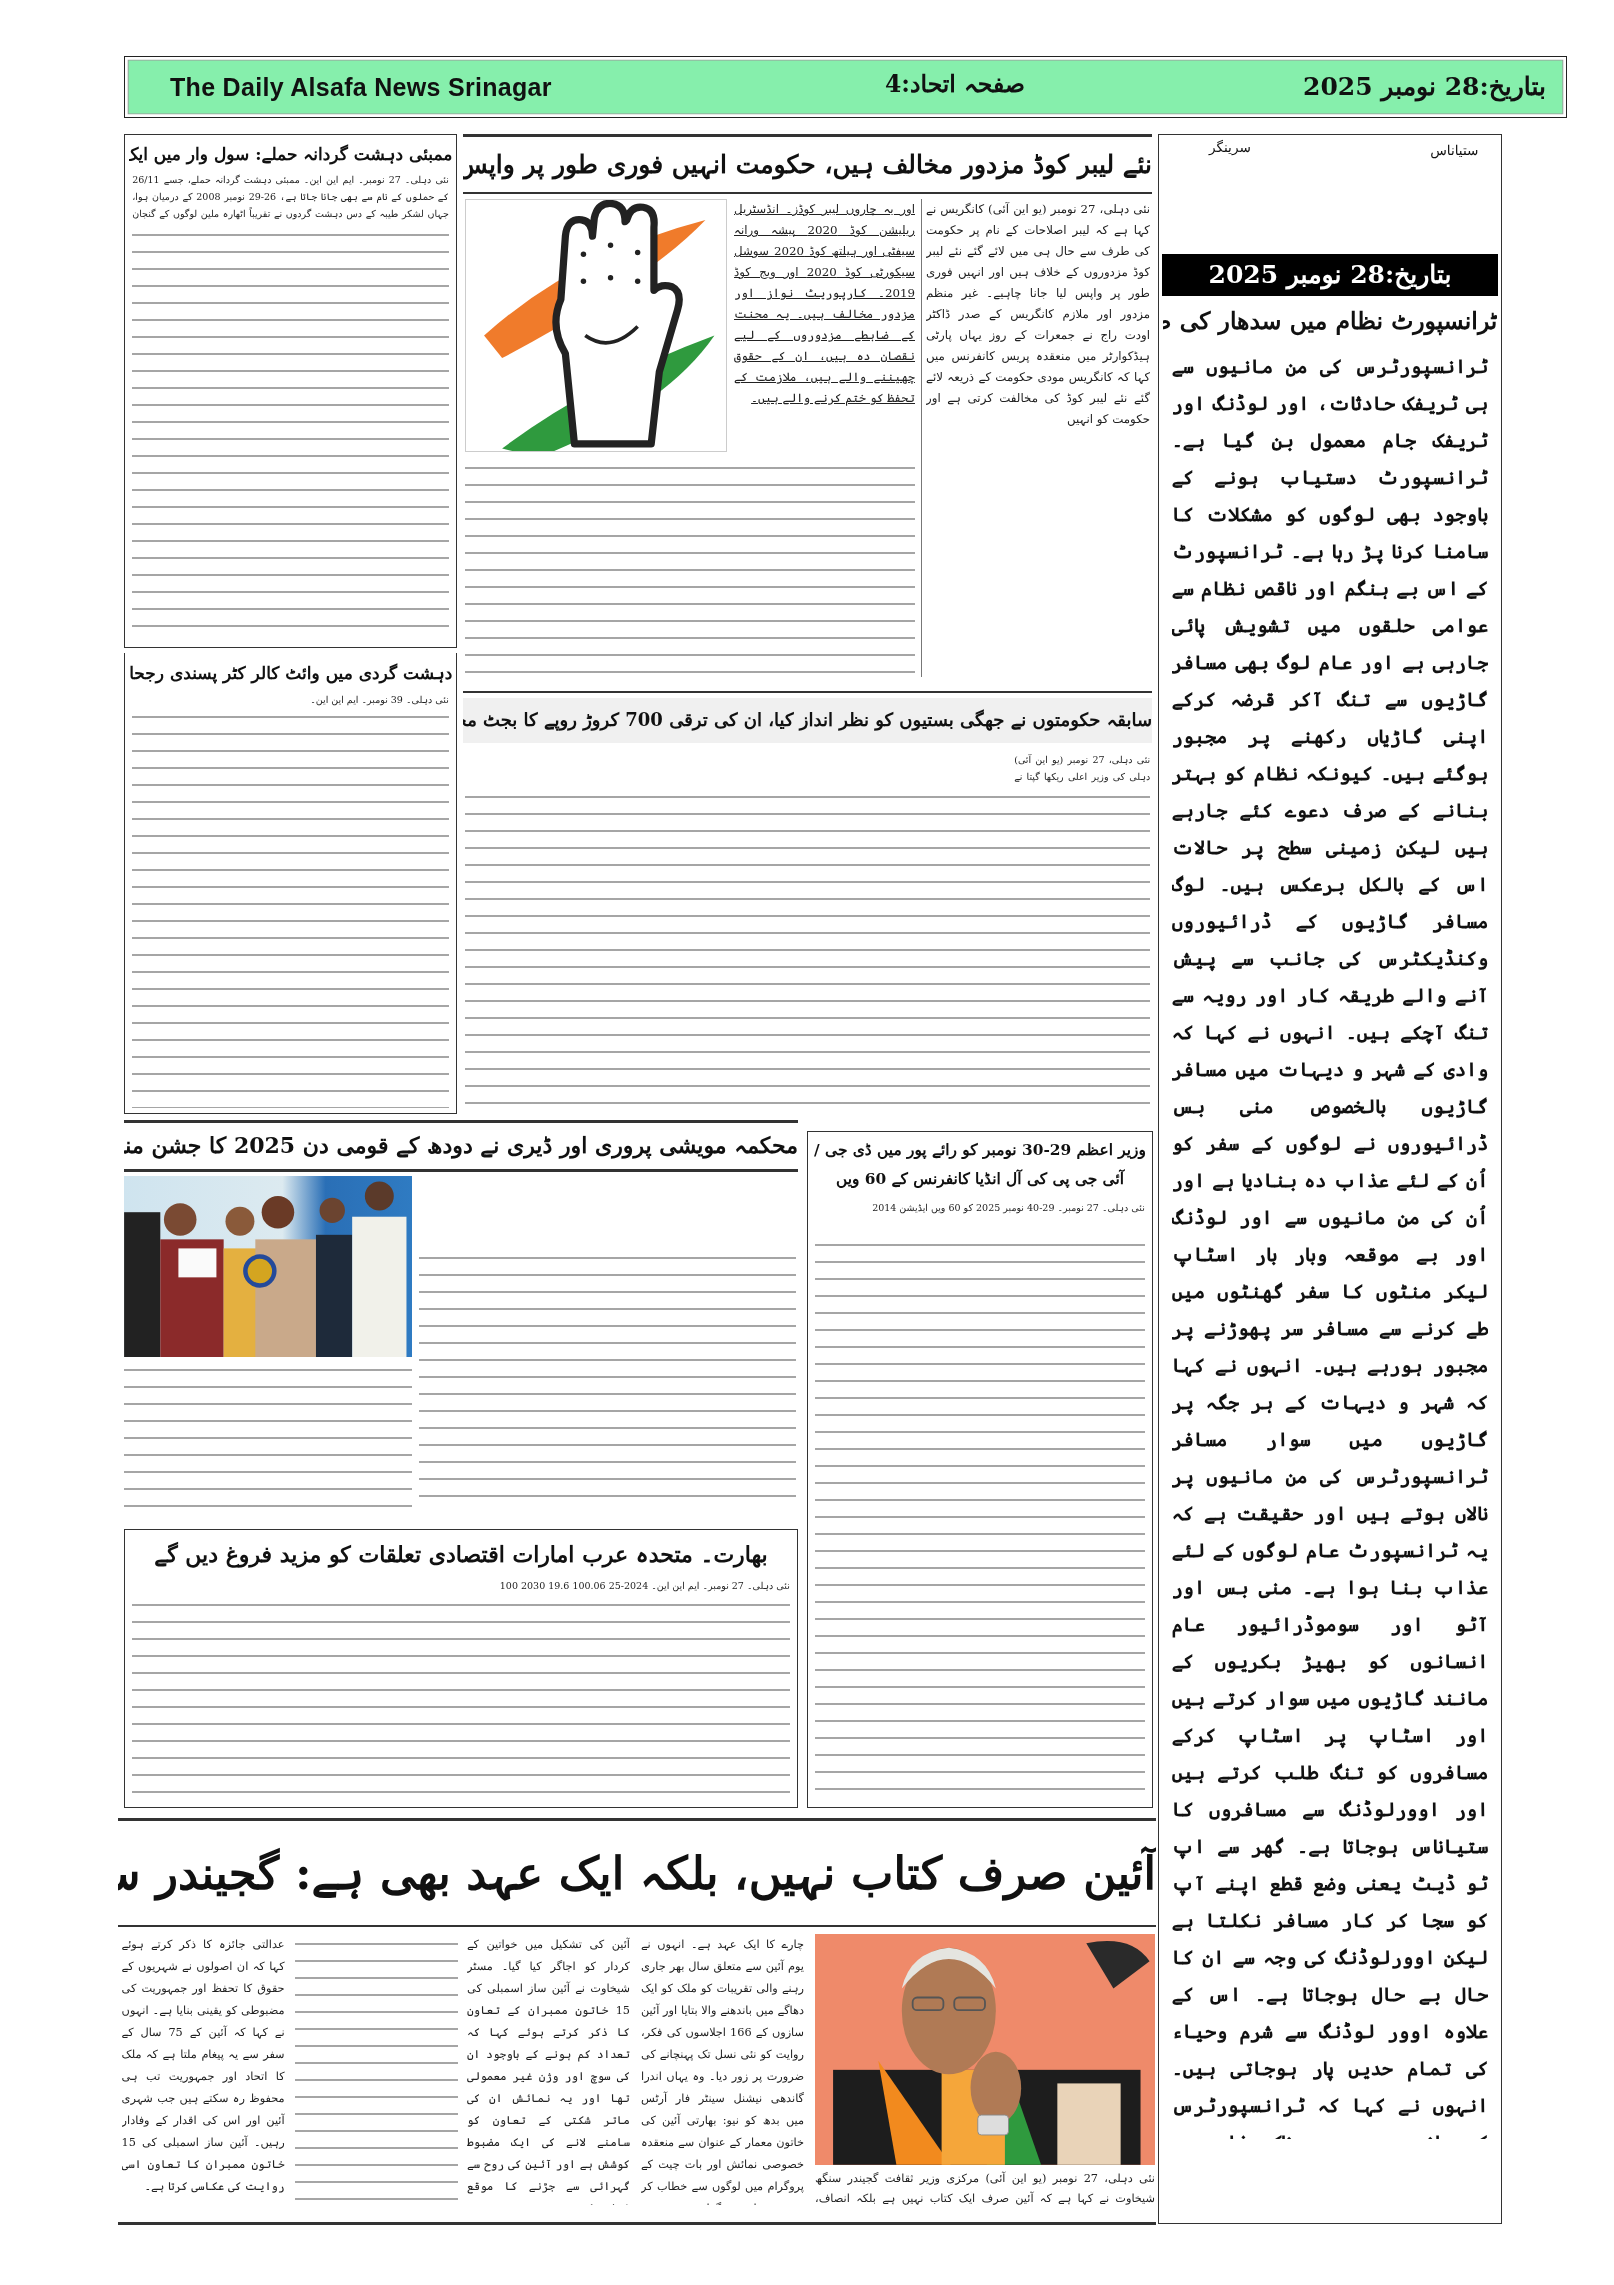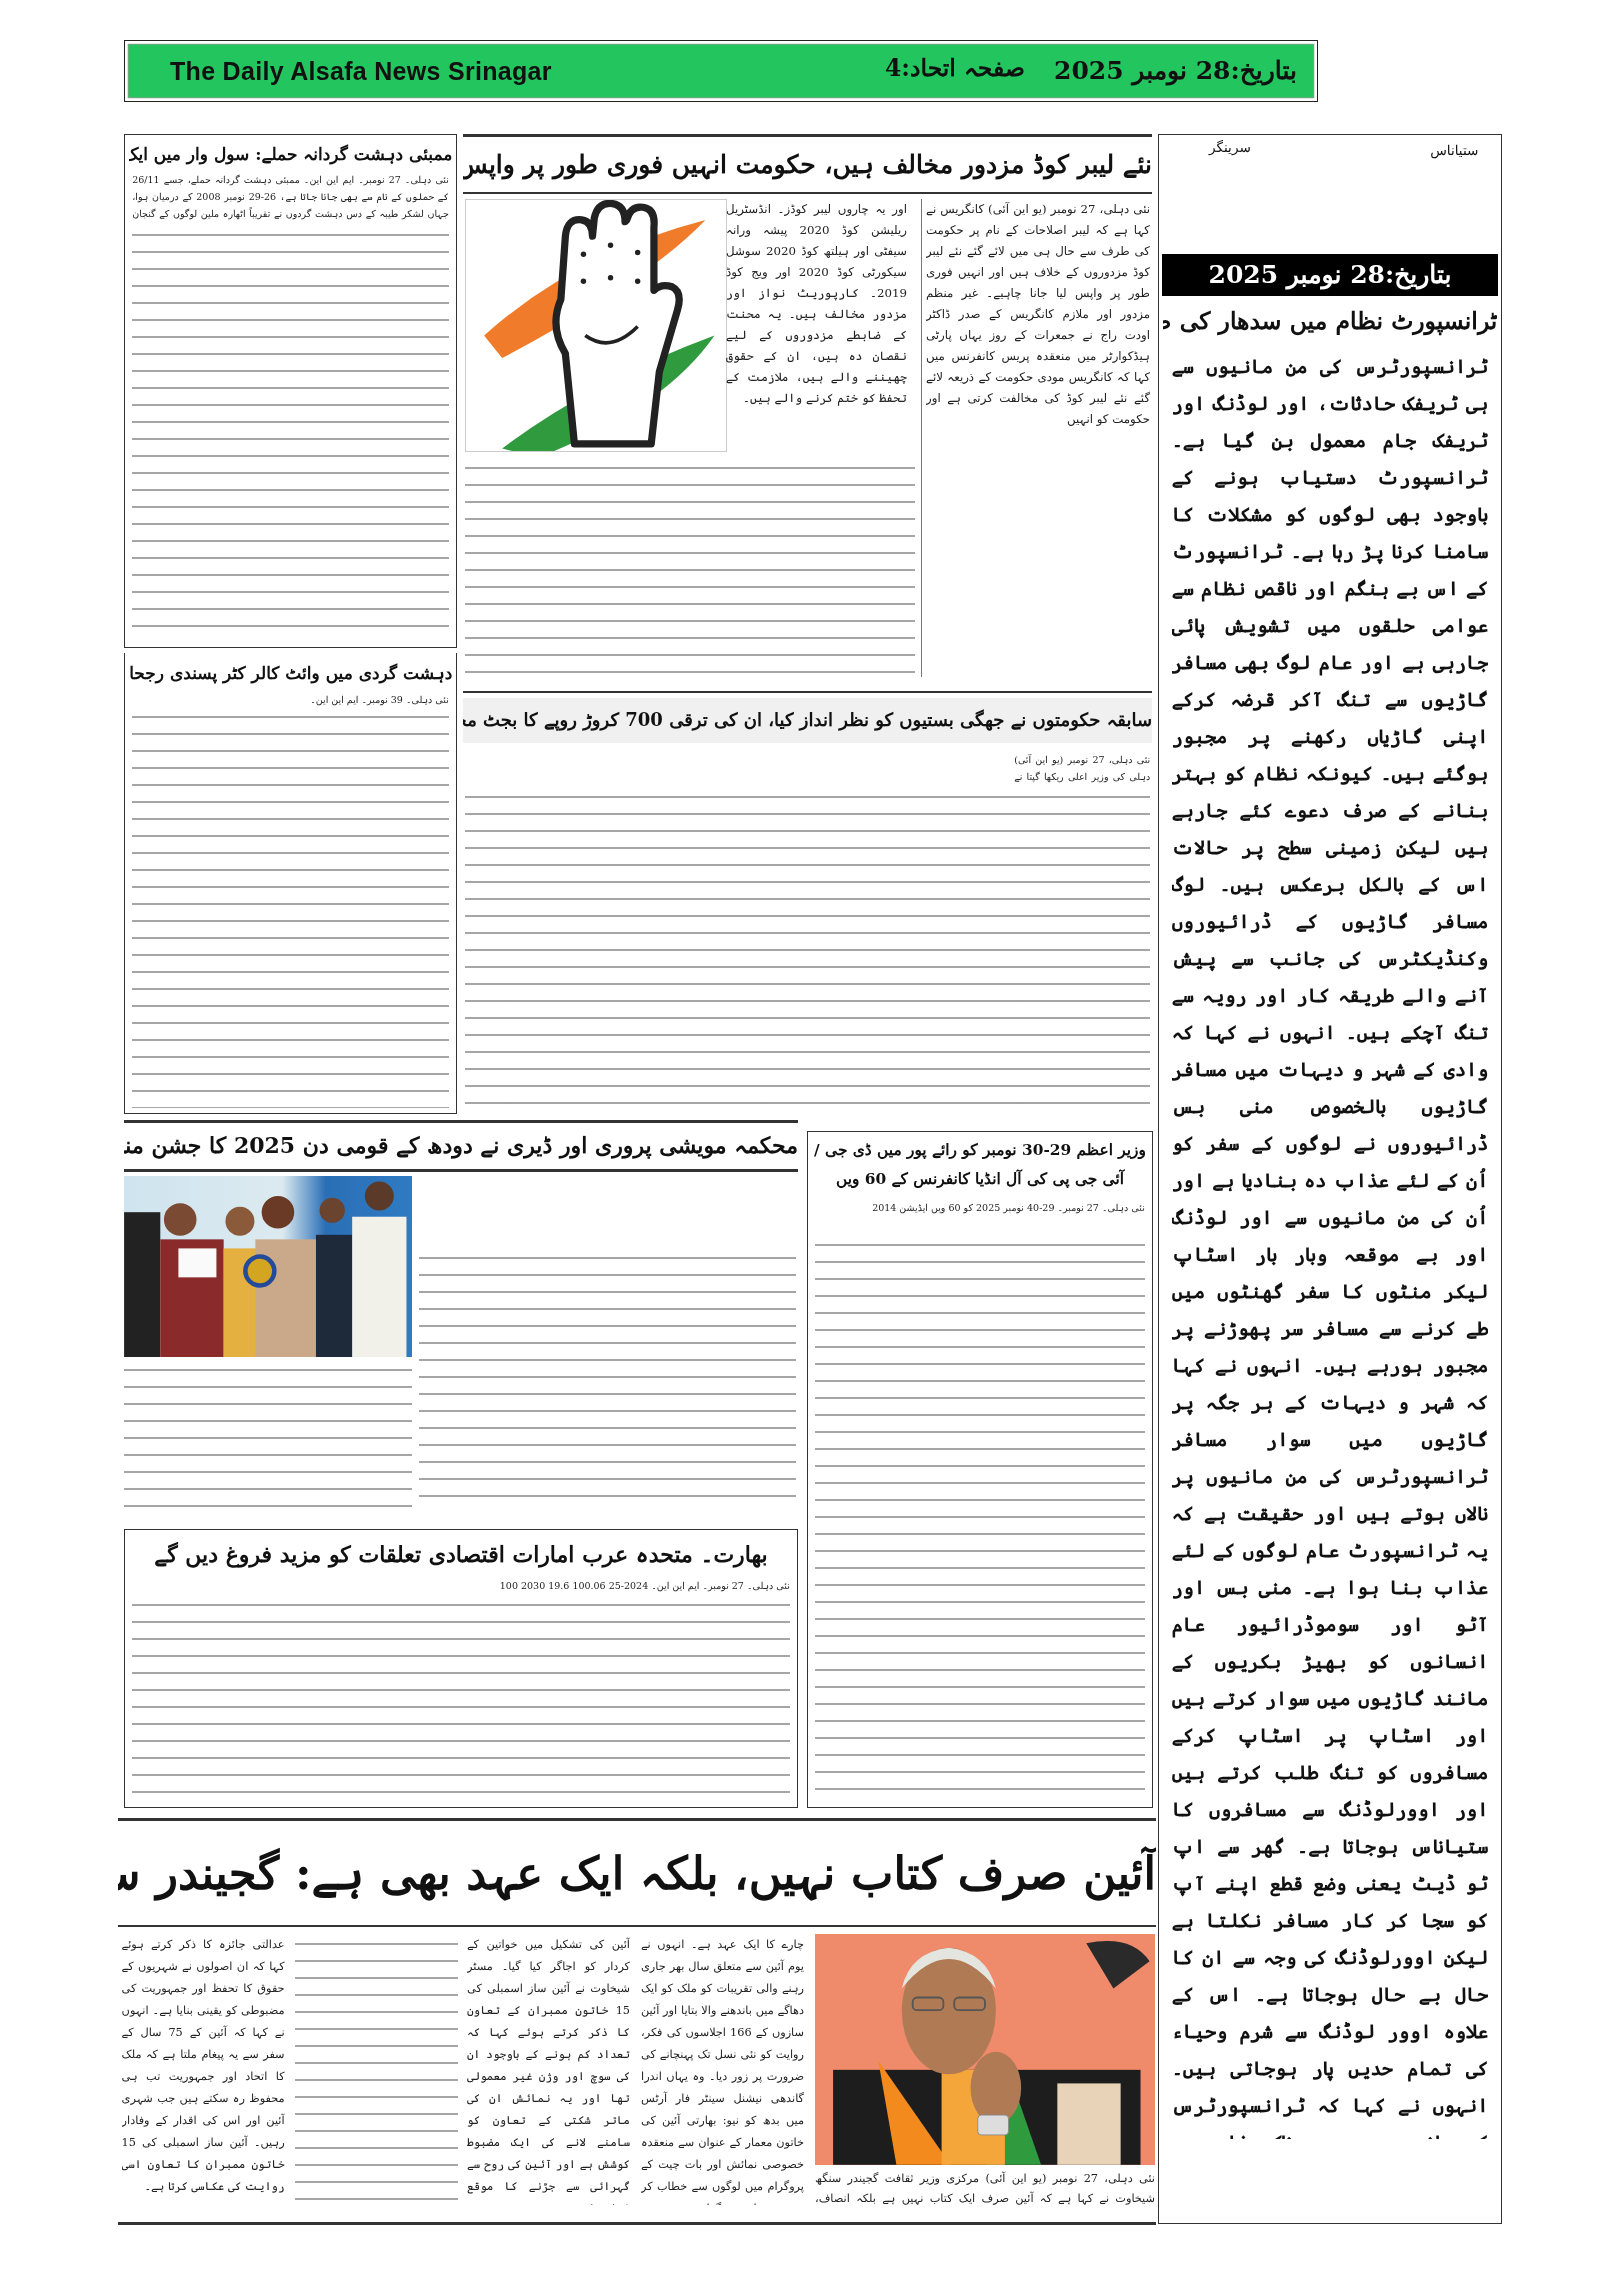--- a/index.html
+++ b/index.html
@@ -1,19 +1,19 @@
 <!DOCTYPE html>
 <html style="font-size:14.5px"><head>
 <meta charset="utf-8">
 <style>
   *{box-sizing:border-box;margin:0;padding:0}
   body{width:1615px;height:2285px;background:#fff;font-family:"DejaVu Sans",sans-serif;color:#111;position:relative;overflow:hidden}
   .abs{position:absolute}
   .ur{direction:rtl;font-family:"DejaVu Serif",serif}
-  .masthead{left:124px;top:40px;width:1194px;height:62px;border:1.8px solid #222;background:#22c55e;box-shadow:inset 0 0 0 2.7px #fff,inset 0 0 0 3.6px #999}
+  .masthead{left:124px;top:56px;width:1443px;height:62px;border:1.8px solid #222;background:#86efac;box-shadow:inset 0 0 0 2.7px #fff,inset 0 0 0 3.6px #999}
   .mh-title{left:45px;top:16.3px;font-family:"Liberation Sans",sans-serif;font-weight:bold;font-size:25px;letter-spacing:0.3px}
   .mh-page{left:760px;top:12.7px;font-size:23.5px;font-weight:bold}
   .mh-date{right:20px;top:14.5px;font-size:25px;font-weight:bold}
   .box{border:1.8px solid #333}
   .hl{font-weight:bold;text-align:center;white-space:nowrap;overflow:hidden}
   .rule{background:#333;height:2.7px}
   .col-text{font-size:9.5px;line-height:17px;text-align:justify;color:#222;overflow:hidden}
   .big-text{font-size:19px;line-height:37px;text-align:justify;font-weight:bold;color:#111;overflow:hidden}
   .vline{width:0.9px;background:#777}
   .img{overflow:hidden}
@@ -62,21 +62,21 @@
           <circle cx="130" cy="60" r="3"></circle>
           <circle cx="160" cy="50" r="3"></circle>
           <circle cx="190" cy="58" r="3"></circle>
           <circle cx="130" cy="90" r="3"></circle>
           <circle cx="160" cy="86" r="3"></circle>
           <circle cx="190" cy="90" r="3"></circle>
         </g>
       <path d="M132 150 Q160 170 190 140" fill="none" stroke="#222" stroke-width="4"></path>
     </svg>
   </div>
-  <div class="abs ur col-text" style="left:263px;top:65px;width:181px;height:253px;font-size:11.8px;line-height:21px;">اور یہ چاروں لیبر کوڈز۔ انڈسٹریل ریلیشن کوڈ 2020 پیشہ ورانہ سیفٹی اور ہیلتھ کوڈ 2020 سوشل سیکورٹی کوڈ 2020 اور ویج کوڈ 2019۔ کارپوریٹ نواز اور مزدور مخالف ہیں۔ یہ محنت کے ضابطے مزدوروں کے لیے نقصان دہ ہیں، ان کے حقوق چھیننے والے ہیں، ملازمت کے تحفظ کو ختم کرنے والے ہیں۔</div>
+  <div class="abs ur col-text" style="left:271px;top:65px;width:181px;height:253px;font-size:11.8px;line-height:21px;text-decoration:underline;">اور یہ چاروں لیبر کوڈز۔ انڈسٹریل ریلیشن کوڈ 2020 پیشہ ورانہ سیفٹی اور ہیلتھ کوڈ 2020 سوشل سیکورٹی کوڈ 2020 اور ویج کوڈ 2019۔ کارپوریٹ نواز اور مزدور مخالف ہیں۔ یہ محنت کے ضابطے مزدوروں کے لیے نقصان دہ ہیں، ان کے حقوق چھیننے والے ہیں، ملازمت کے تحفظ کو ختم کرنے والے ہیں۔</div>
   <div class="abs vline" style="left:458px;top:65px;height:478px;"></div>
   <div class="abs ur col-text" style="left:463px;top:65px;width:224px;height:478px;font-size:11.8px;line-height:21px;">نئی دہلی، 27 نومبر (یو این آئی) کانگریس نے کہا ہے کہ لیبر اصلاحات کے نام پر حکومت کی طرف سے حال ہی میں لائے گئے نئے لیبر کوڈ مزدوروں کے خلاف ہیں اور انہیں فوری طور پر واپس لیا جانا چاہیے۔ غیر منظم مزدور اور ملازم کانگریس کے صدر ڈاکٹر اودت راج نے جمعرات کے روز یہاں پارٹی ہیڈکوارٹر میں منعقدہ پریس کانفرنس میں کہا کہ کانگریس مودی حکومت کے ذریعہ لائے گئے نئے لیبر کوڈ کی مخالفت کرتی ہے اور حکومت کو انہیں</div>
   <div class="abs placeholder-lines" style="left:1.8px;top:326px;width:450px;height:217px;opacity:.55;"></div>
 </div>
 
 <div class="abs" style="left:463px;top:691px;width:689px;height:422px;">
   <div class="abs" style="left:0;right:0;top:0;height:1.8px;background:#333;"></div>
   <div class="abs ur hl" style="left:0;right:0;top:7.2px;height:45px;font-size:18px;line-height:43px;background:#f0f0f0;">سابقہ حکومتوں نے جھگی بستیوں کو نظر انداز کیا، ان کی ترقی 700 کروڑ روپے کا بجٹ مختص: وزیر اعلی</div>
   <div class="abs ur col-text" style="right:1.8px;top:60px;width:136px;height:36px;">نئی دہلی، 27 نومبر (یو این آئی) دہلی کی وزیر اعلی ریکھا گپتا نے کہا کہ 15 سال سے 50,000 700 کروڑ</div>
   <div class="abs placeholder-lines" style="left:1.8px;right:1.8px;top:98px;bottom:3.6px;opacity:.55;"></div>

